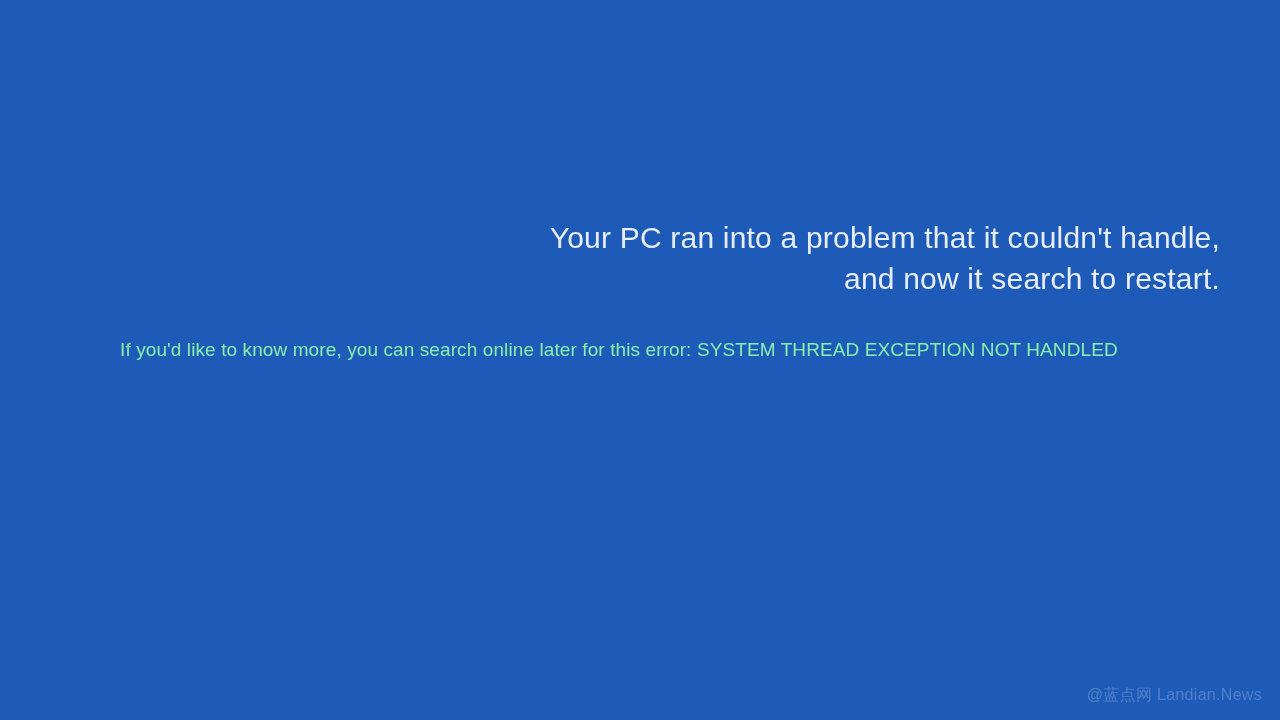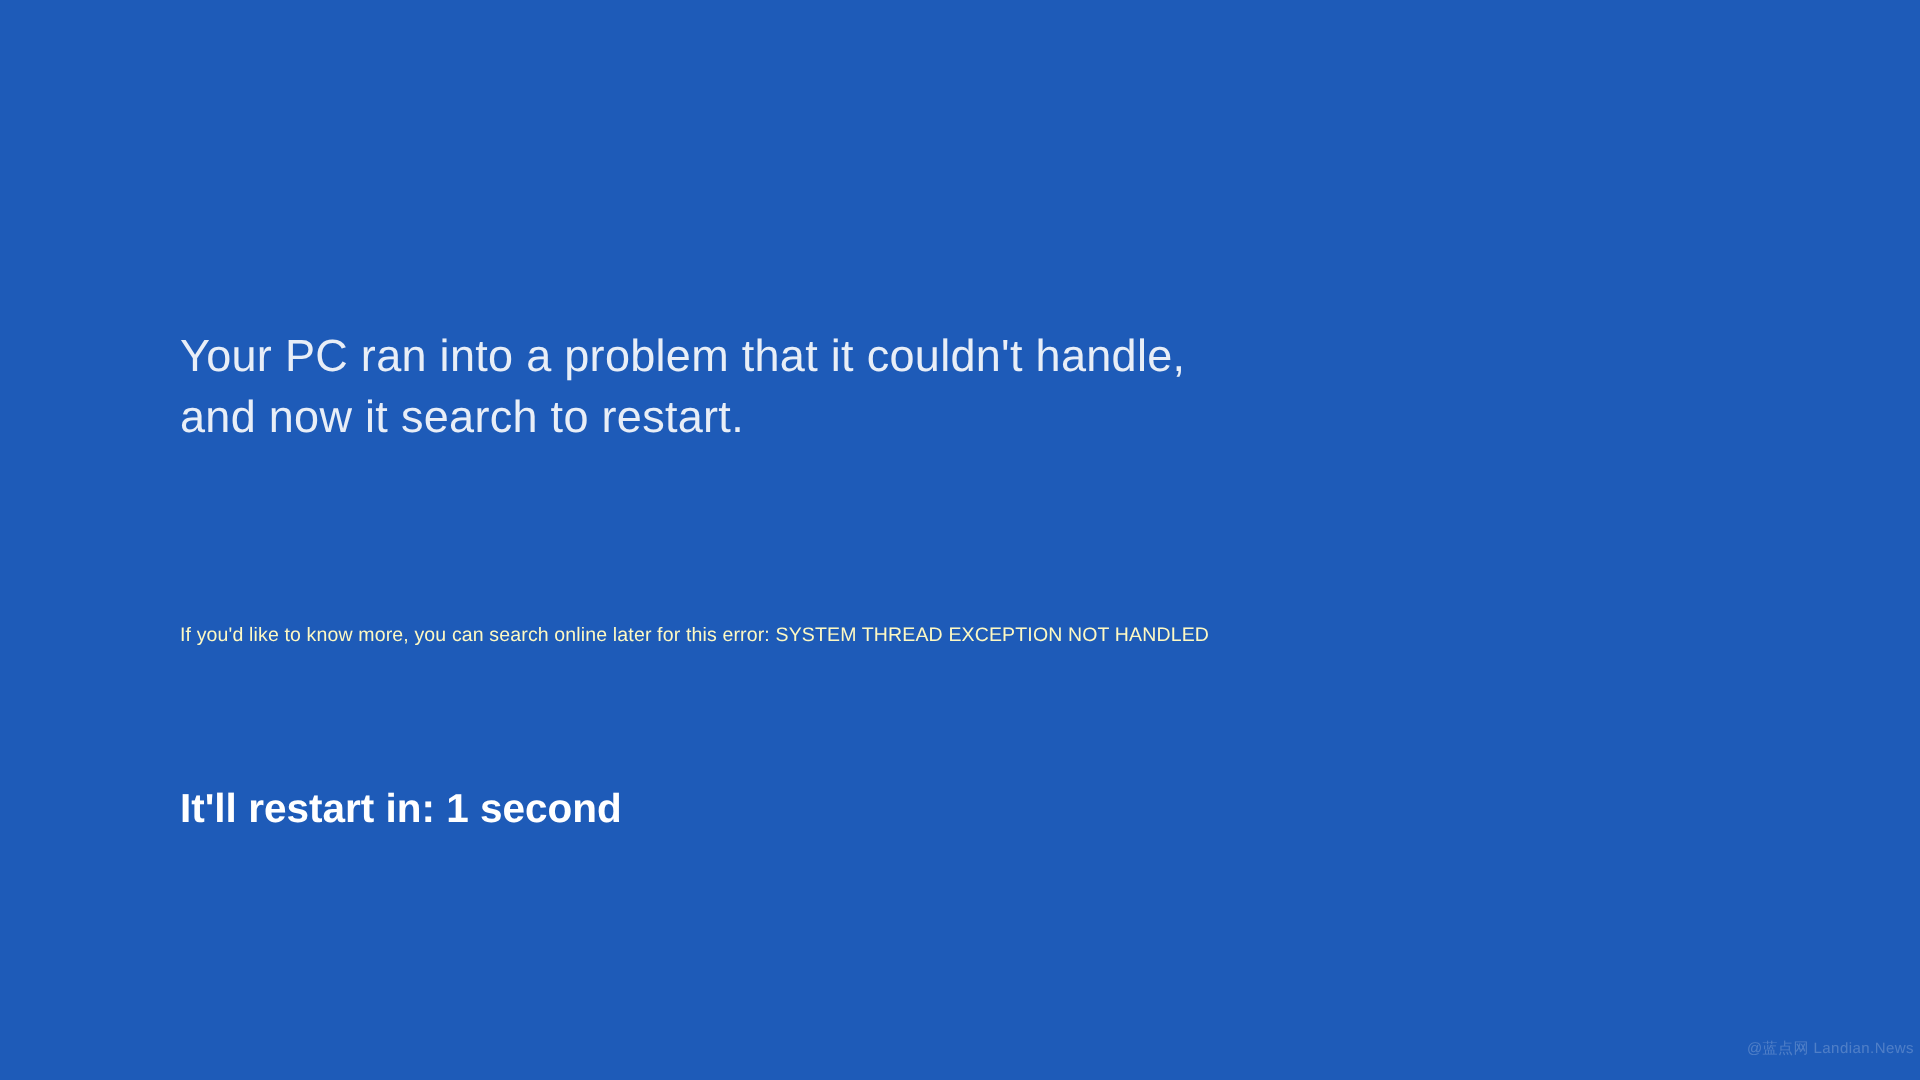--- a/index.html
+++ b/index.html
@@ -23,53 +23,51 @@
       left: 120px;
       top: 218px;
       right: 60px;
     }
     .headline {
       font-size: 30px;
       font-weight: 400;
       line-height: 1.35;
       color: #e8eef7;
       letter-spacing: 0.2px;
+      text-align: right;
     }
     .subline {
-      margin-top: 116px;
-      font-size: 13px;
+      margin-top: 40px;
+      font-size: 19px;
       font-weight: 400;
-      color: #fef9c3;
+      color: #86efac;
       letter-spacing: 0.1px;
     }
     .restart {
       margin-top: 94px;
       font-size: 27px;
       font-weight: 600;
       color: #ffffff;
     }
     .watermark {
       position: absolute;
-      right: 4px;
+      right: 18px;
       bottom: 14px;
-      font-size: 10px;
+      font-size: 16px;
       color: rgba(255, 255, 255, 0.22);
       letter-spacing: 0.3px;
       margin-top: 32px;
     }
   </style>
 </head>
 <body>
 
 <div class="content">
   <div class="headline">
     <span>Your PC ran into a problem that it couldn't handle,</span><br>
     <span>and now it search to restart.</span>
   </div>
   <div class="subline">
     <span>If you'd like to know more, you can search online later for this error: </span><span>SYSTEM THREAD EXCEPTION NOT HANDLED</span>
   </div>
-  <div class="restart">
-    <span>It'll restart in: </span><span>1 second</span>
-  </div>
 </div>
 
 <div class="watermark">@蓝点网 Landian.News</div>
 
 </body></html>

